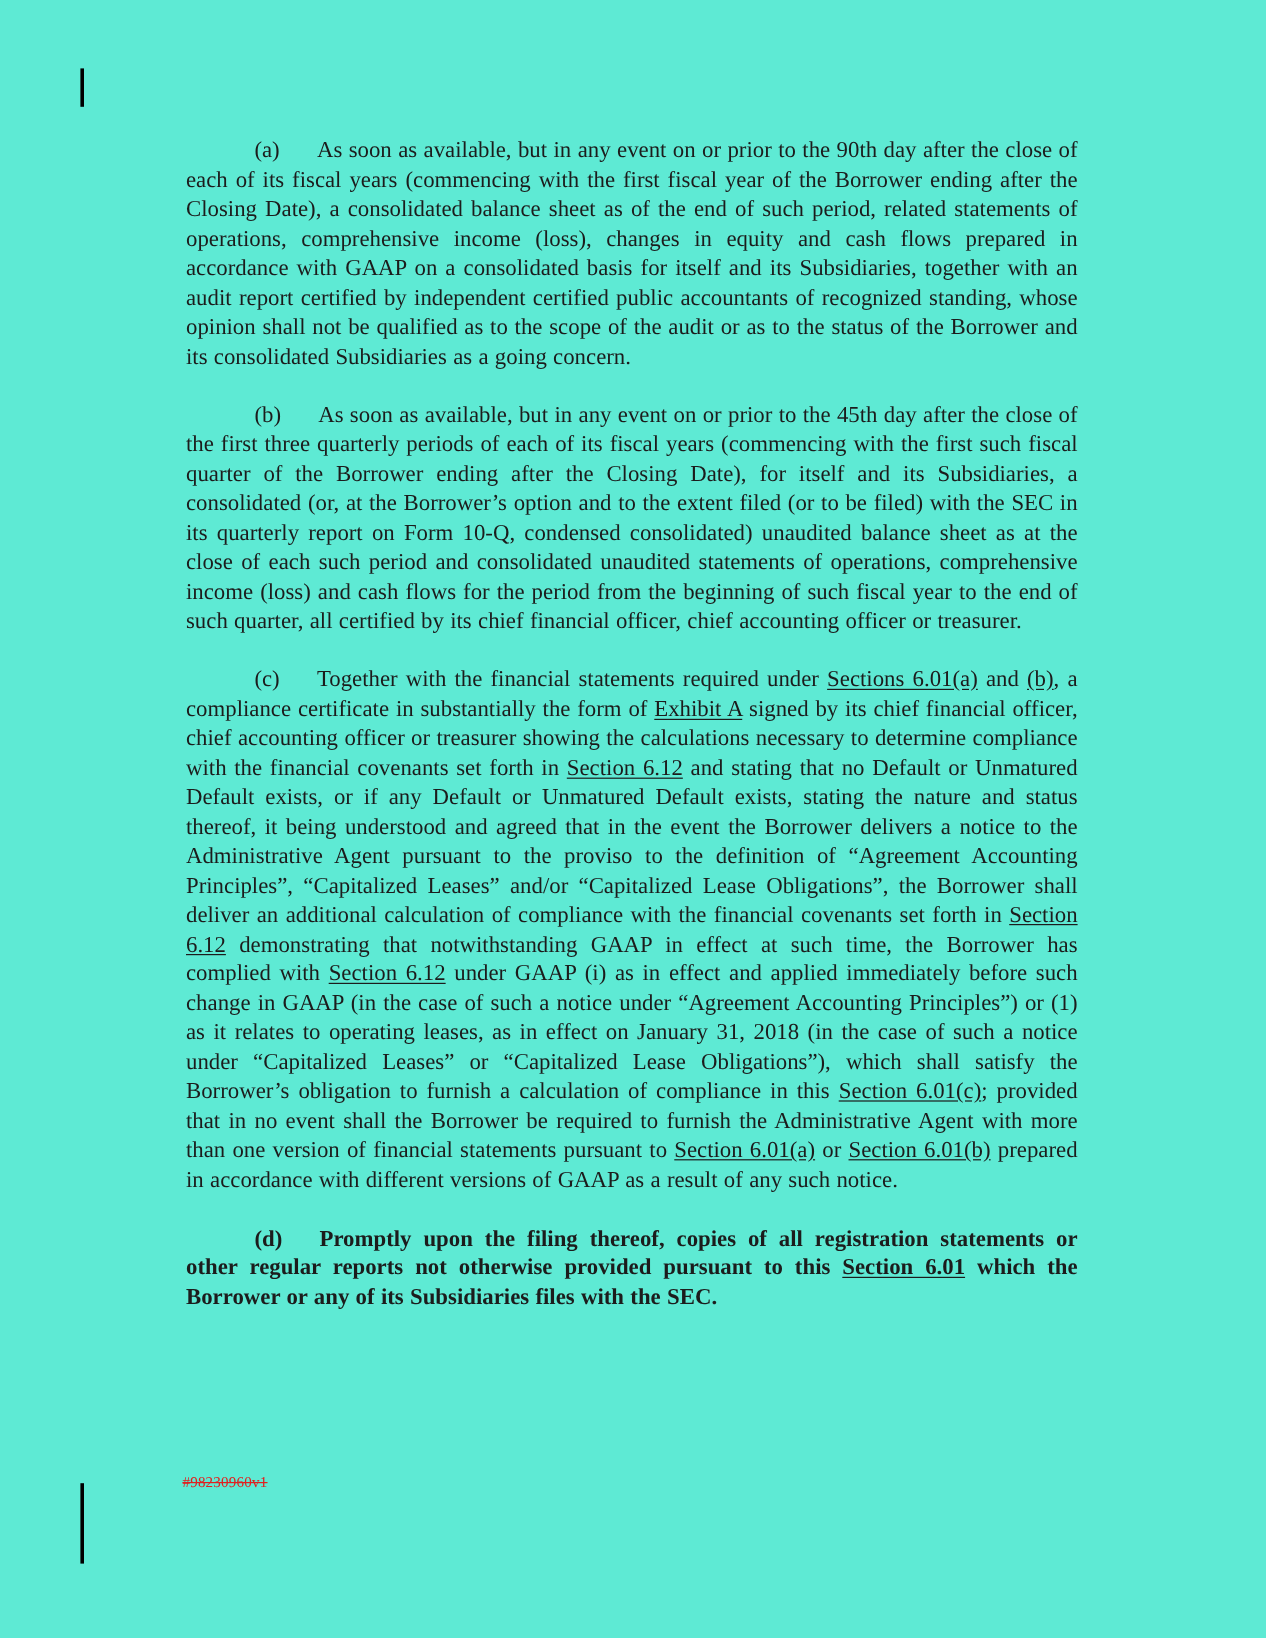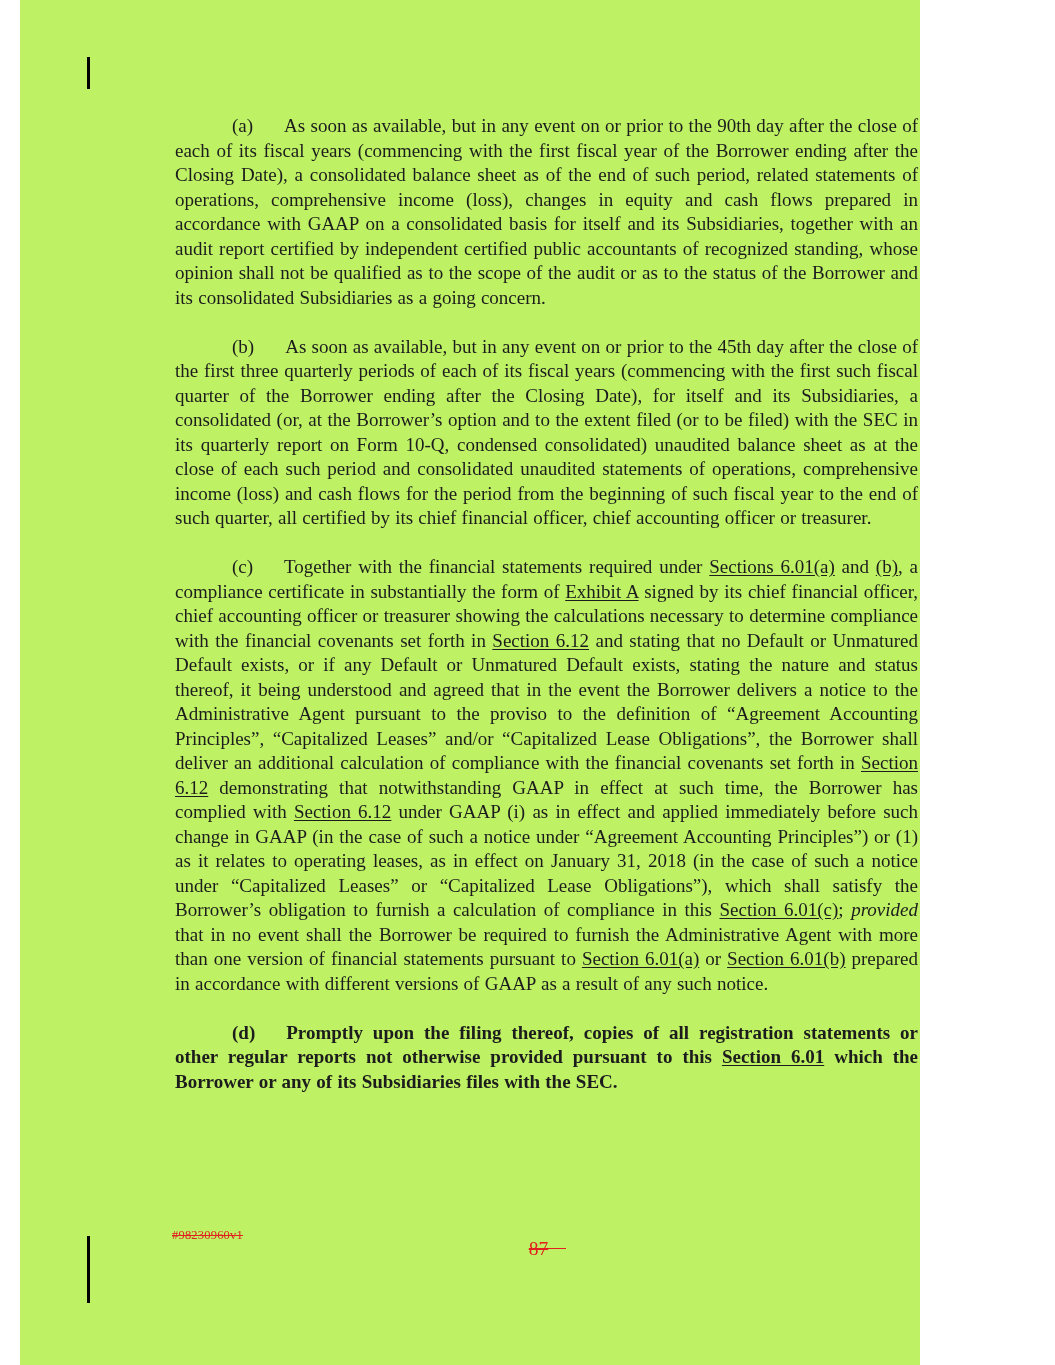--- a/index.html
+++ b/index.html
@@ -3,27 +3,26 @@
 <meta charset="utf-8">
 <style>
   :root{
     --red:#e1201f;
     --ink:#1c1c1c;
     --bar:#000000;
   }
   html,body{margin:0;padding:0;background:#ffffff;}
   .page{
     position:relative;
-    width:900px;
+    width:1055px;
     height:1365px;
-    background:#bef264;
+    background:#5eead4;
     font-family:"Liberation Serif","DejaVu Serif",serif;
     color:var(--ink);
     overflow:hidden;
-    margin-left:20px;
   }
   .change-bar{
     position:absolute;
     left:67px;
     width:3px;
     background:var(--bar);
   }
   .change-bar.top{top:57px;height:32px;}
   .change-bar.bottom{top:1236px;height:67px;}
   .body-text{
@@ -36,21 +35,21 @@
     margin:0 0 24.5px 0;
     font-size:19px;
     line-height:24.5px;
     text-align:justify;
     text-indent:57px;
     word-spacing:0.5px;
   }
   p.para:last-child{margin-bottom:0;font-weight:bold;}
   .ptab{display:inline-block;width:31px;}
   .u{text-decoration:underline;text-underline-offset:2px;}
-  .i{font-style:italic;}
+  .i{}
   .page-number-wrap{
     position:absolute;
     top:1237px;
     left:0;
     width:1055px;
     text-align:center;
     font-size:19.5px;
     color:var(--red);
     line-height:24px;
   }
@@ -81,19 +80,16 @@
 
   <div class="change-bar bottom"></div>
 
   <div class="body-text" id="body-text">
       <p class="para"><span>(a)</span><span class="ptab"></span><span>As soon as available, but in any event on or prior to the 90th day after the close of each of its fiscal years (commencing with the first fiscal year of the Borrower ending after the Closing Date), a consolidated balance sheet as of the end of such period, related statements of operations, comprehensive income (loss), changes in equity and cash flows prepared in accordance with GAAP on a consolidated basis for itself and its Subsidiaries, together with an audit report certified by independent certified public accountants of recognized standing, whose opinion shall not be qualified as to the scope of the audit or as to the status of the Borrower and its consolidated Subsidiaries as a going concern.</span></p>
       <p class="para"><span>(b)</span><span class="ptab"></span><span>As soon as available, but in any event on or prior to the 45th day after the close of the first three quarterly periods of each of its fiscal years (commencing with the first such fiscal quarter of the Borrower ending after the Closing Date), for itself and its Subsidiaries, a consolidated (or, at the Borrower’s option and to the extent filed (or to be filed) with the SEC in its quarterly report on Form 10-Q, condensed consolidated) unaudited balance sheet as at the close of each such period and consolidated unaudited statements of operations, comprehensive income (loss) and cash flows for the period from the beginning of such fiscal year to the end of such quarter, all certified by its chief financial officer, chief accounting officer or treasurer.</span></p>
       <p class="para"><span>(c)</span><span class="ptab"></span><span>Together with the financial statements required under </span><span class="u">Sections 6.01(a)</span><span> and </span><span class="u">(b)</span><span>, a compliance certificate in substantially the form of </span><span class="u">Exhibit A</span><span> signed by its chief financial officer, chief accounting officer or treasurer showing the calculations necessary to determine compliance with the financial covenants set forth in </span><span class="u">Section 6.12</span><span> and stating that no Default or Unmatured Default exists, or if any Default or Unmatured Default exists, stating the nature and status thereof, it being understood and agreed that in the event the Borrower delivers a notice to the Administrative Agent pursuant to the proviso to the definition of “Agreement Accounting Principles”, “Capitalized Leases” and/or “Capitalized Lease Obligations”, the Borrower shall deliver an additional calculation of compliance with the financial covenants set forth in </span><span class="u">Section 6.12</span><span> demonstrating that notwithstanding GAAP in effect at such time, the Borrower has complied with </span><span class="u">Section 6.12</span><span> under GAAP (i) as in effect and applied immediately before such change in GAAP (in the case of such a notice under “Agreement Accounting Principles”) or (1) as it relates to operating leases, as in effect on January 31, 2018 (in the case of such a notice under “Capitalized Leases” or “Capitalized Lease Obligations”), which shall satisfy the Borrower’s obligation to furnish a calculation of compliance in this </span><span class="u">Section 6.01(c)</span><span>; </span><span class="i">provided</span><span> that in no event shall the Borrower be required to furnish the Administrative Agent with more than one version of financial statements pursuant to </span><span class="u">Section 6.01(a)</span><span> or </span><span class="u">Section 6.01(b)</span><span> prepared in accordance with different versions of GAAP as a result of any such notice.</span></p>
       <p class="para"><span>(d)</span><span class="ptab"></span><span>Promptly upon the filing thereof, copies of all registration statements or other regular reports not otherwise provided pursuant to this </span><span class="u">Section 6.01</span><span> which the Borrower or any of its Subsidiaries files with the SEC.</span></p>
     </div>
 
-  <div class="page-number-wrap">
-    <span class="strike">87</span><span class="strike-ext"></span>
-  </div>
 
   <div class="doc-id">#98230960v1</div>
 
 </div>
 
 </body></html>

